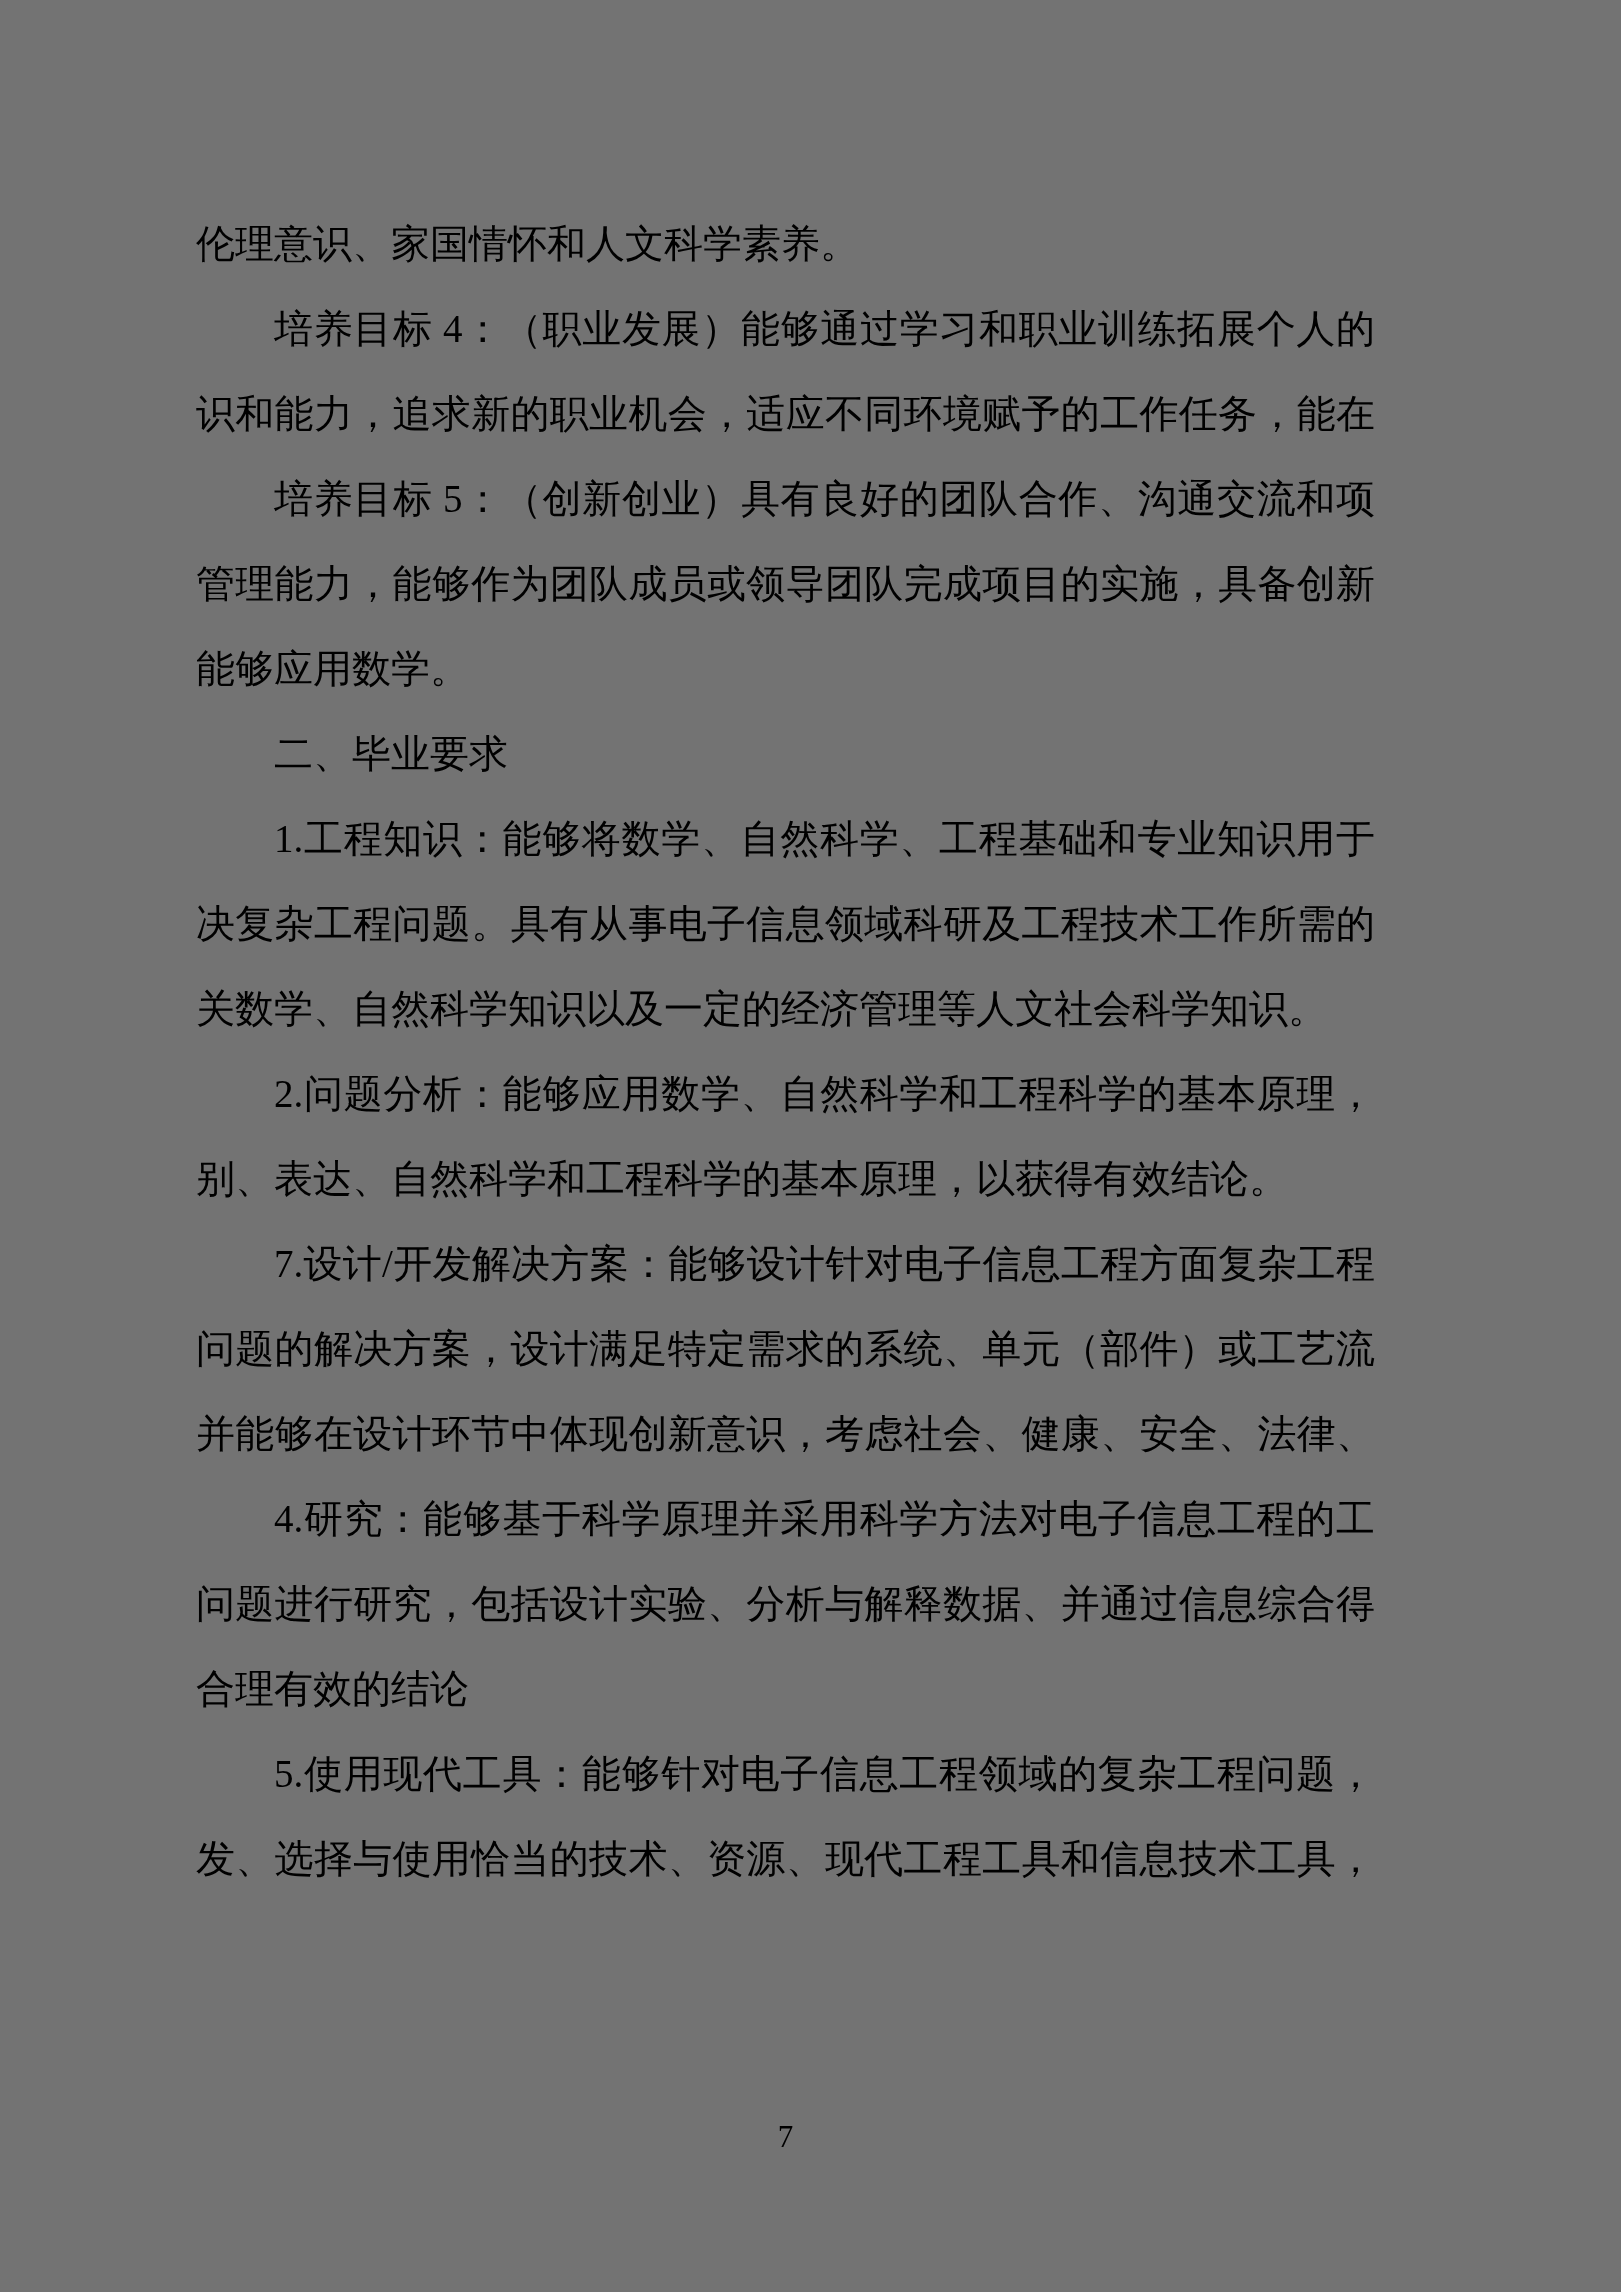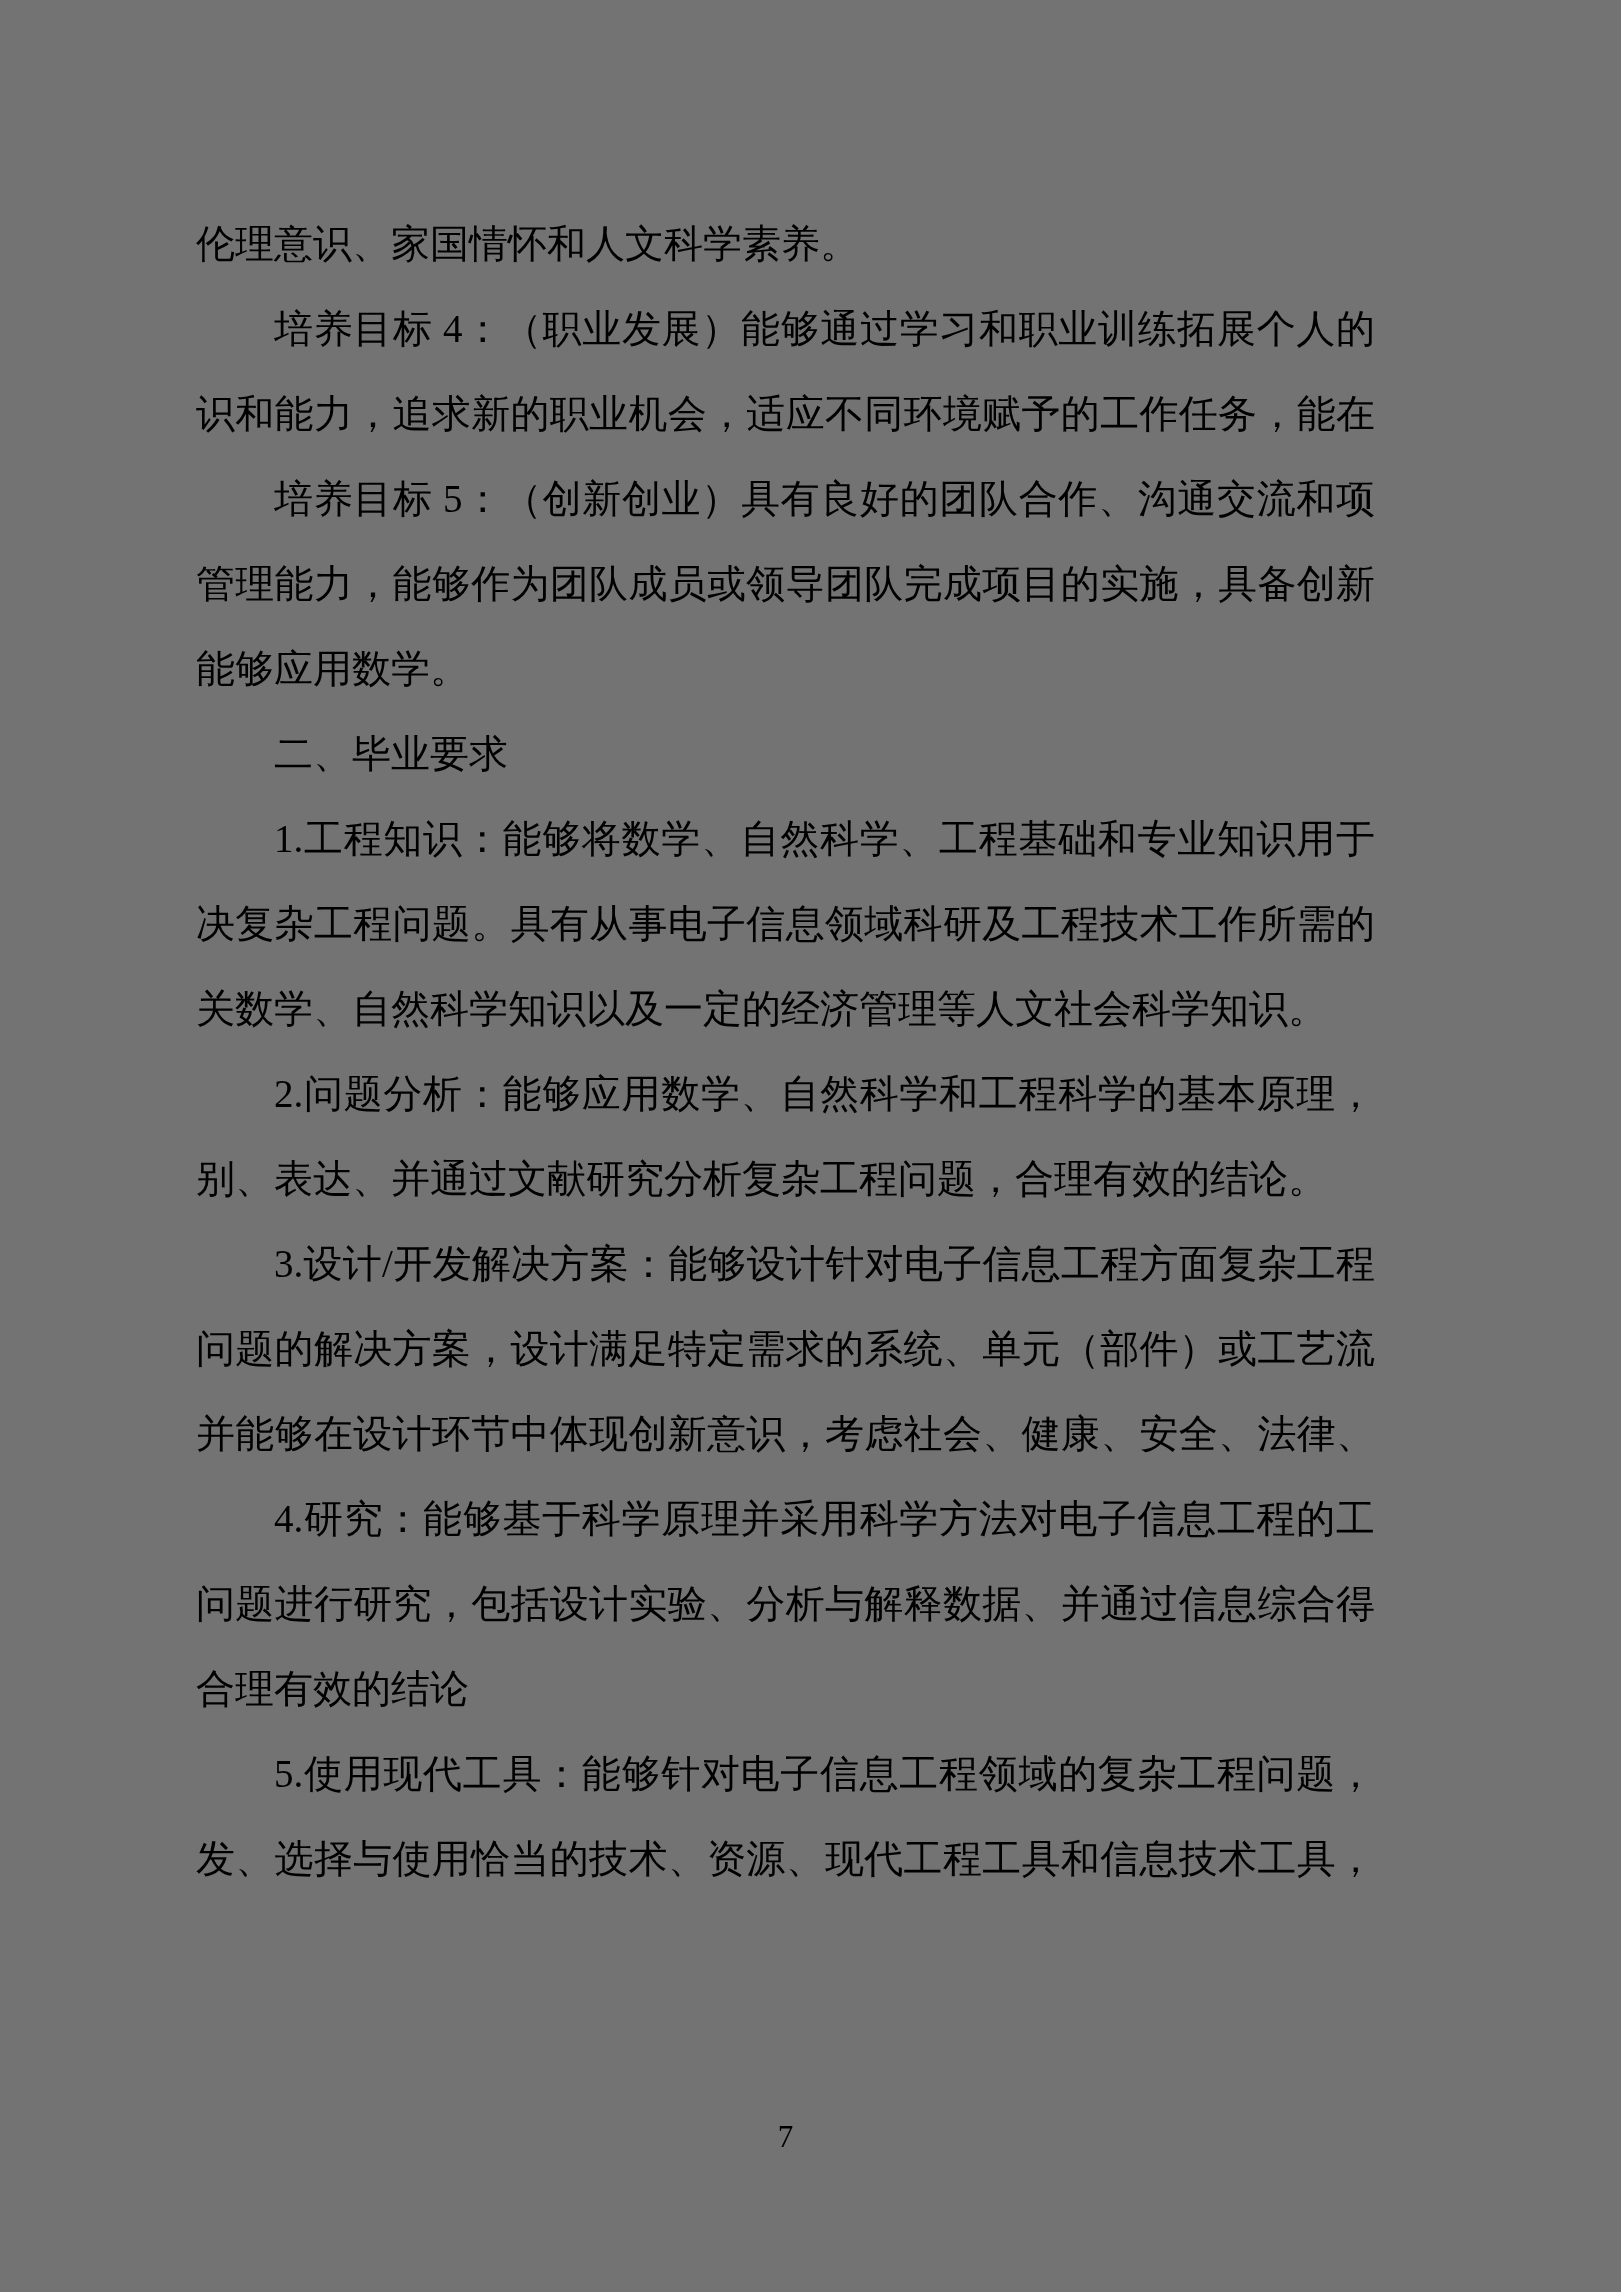--- a/index.html
+++ b/index.html
@@ -60,22 +60,22 @@
       <div class="line indent stretch">培养目标 4：（职业发展）能够通过学习和职业训练拓展个人的知</div>
       <div class="line stretch">识和能力，追求新的职业机会，适应不同环境赋予的工作任务，能在不</div>
       <div class="line indent stretch">培养目标 5：（创新创业）具有良好的团队合作、沟通交流和项目</div>
       <div class="line stretch">管理能力，能够作为团队成员或领导团队完成项目的实施，具备创新精</div>
       <div class="line">能够应用数学。</div>
       <div class="line indent bold">二、毕业要求</div>
       <div class="line indent stretch">1.工程知识：能够将数学、自然科学、工程基础和专业知识用于解</div>
       <div class="line stretch">决复杂工程问题。具有从事电子信息领域科研及工程技术工作所需的相</div>
       <div class="line">关数学、自然科学知识以及一定的经济管理等人文社会科学知识。</div>
       <div class="line indent stretch">2.问题分析：能够应用数学、自然科学和工程科学的基本原理，识</div>
-      <div class="line">别、表达、并通过文献研究分析复杂工程问题，合理有效的结论。</div>
-      <div class="line indent stretch">3.设计/开发解决方案：能够设计针对电子信息工程方面复杂工程</div>
+      <div class="line">别、表达、自然科学和工程科学的基本原理，以获得有效结论。</div>
+      <div class="line indent stretch">7.设计/开发解决方案：能够设计针对电子信息工程方面复杂工程</div>
       <div class="line stretch">问题的解决方案，设计满足特定需求的系统、单元（部件）或工艺流程，</div>
       <div class="line stretch">并能够在设计环节中体现创新意识，考虑社会、健康、安全、法律、文</div>
       <div class="line indent stretch">4.研究：能够基于科学原理并采用科学方法对电子信息工程的工程</div>
       <div class="line stretch">问题进行研究，包括设计实验、分析与解释数据、并通过信息综合得到</div>
       <div class="line">合理有效的结论</div>
       <div class="line indent stretch">5.使用现代工具：能够针对电子信息工程领域的复杂工程问题，开</div>
       <div class="line stretch">发、选择与使用恰当的技术、资源、现代工程工具和信息技术工具，包</div>
     </div>
   <div class="page-number">7</div>
 </div>

